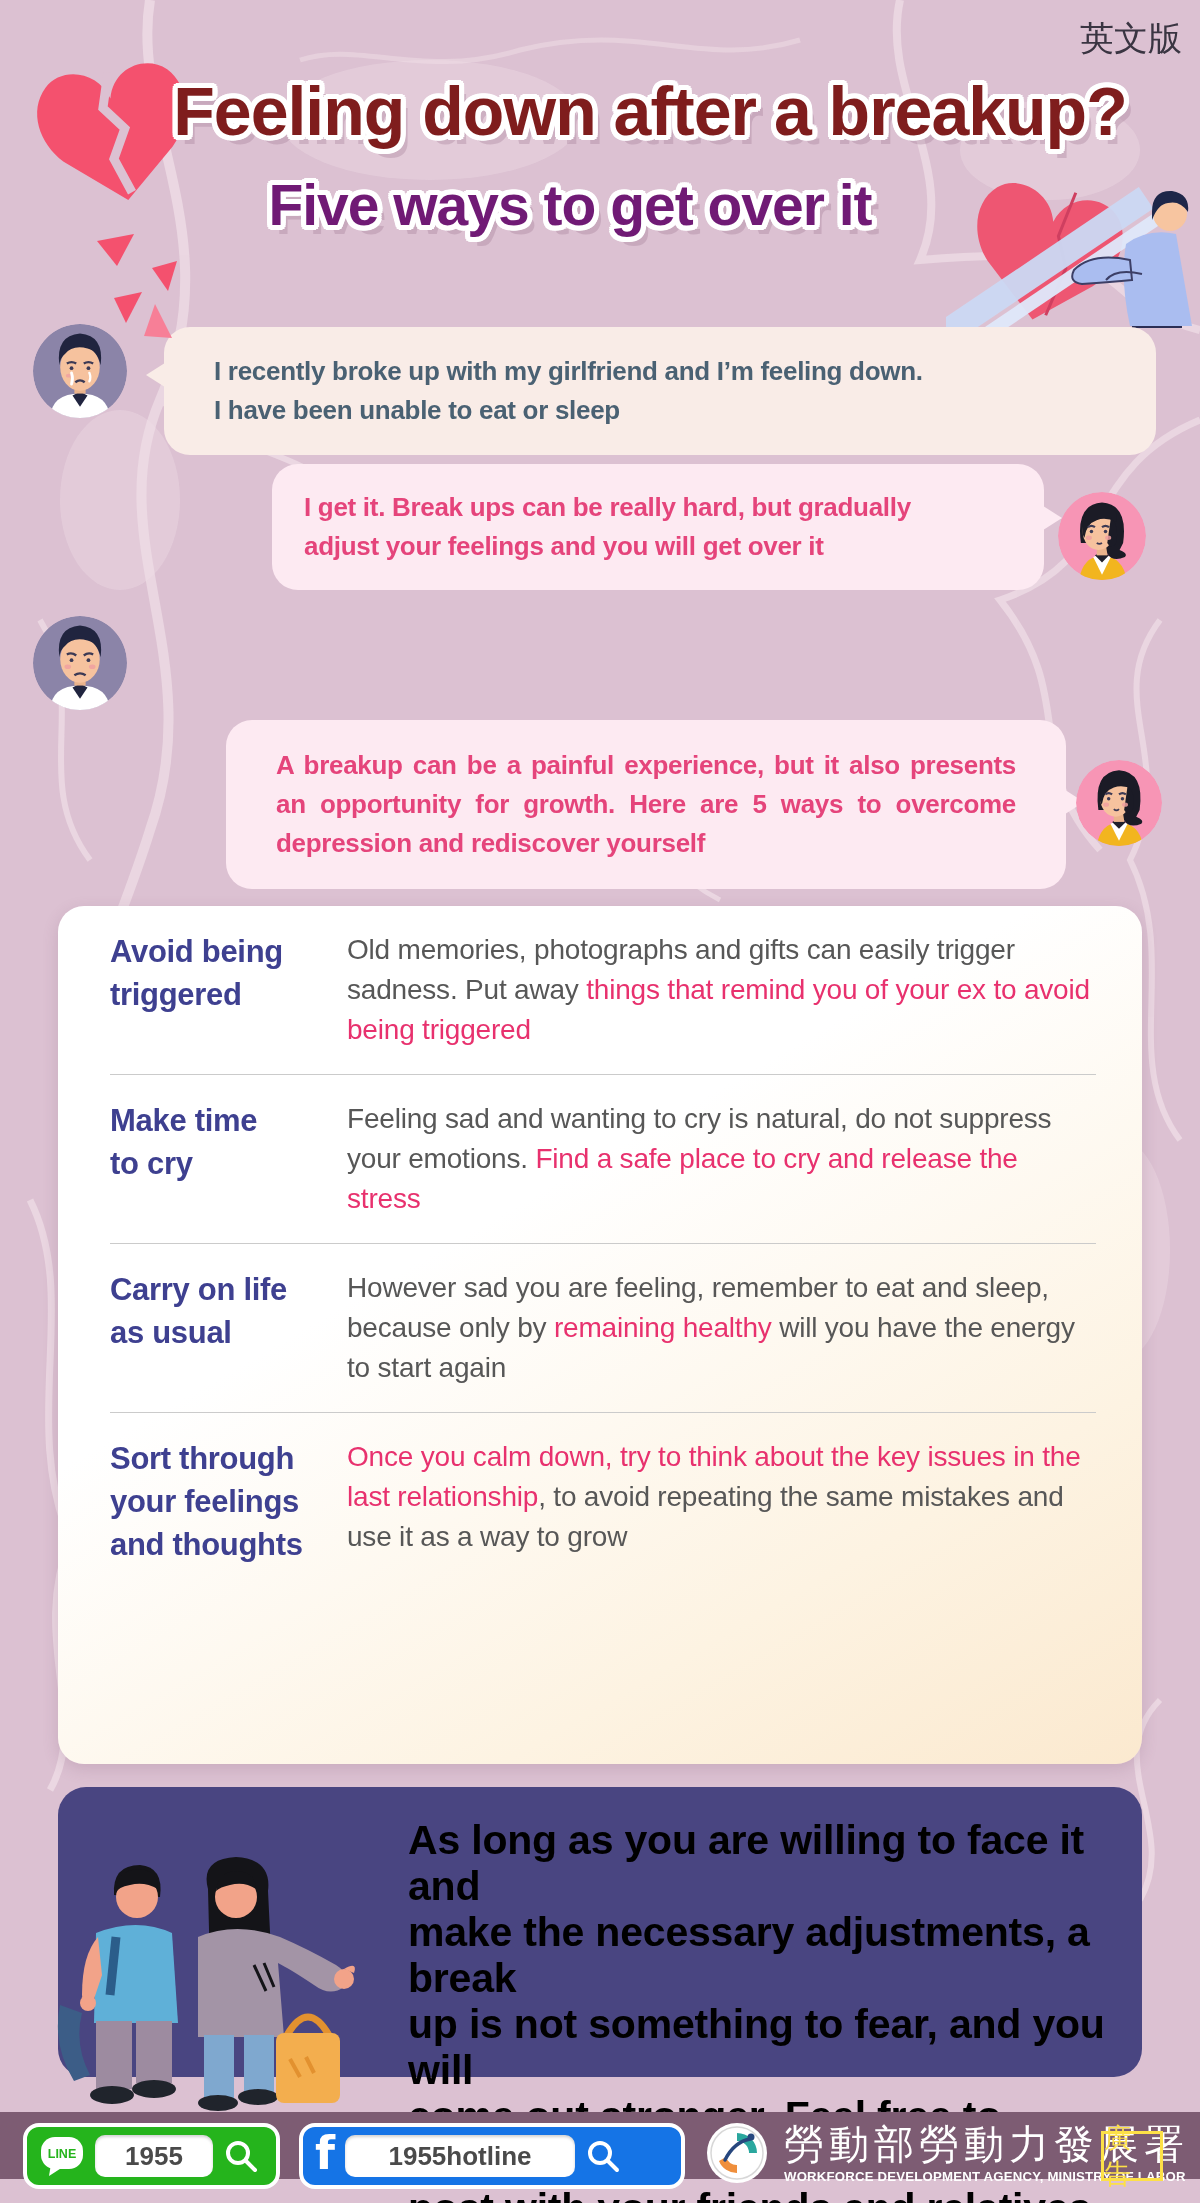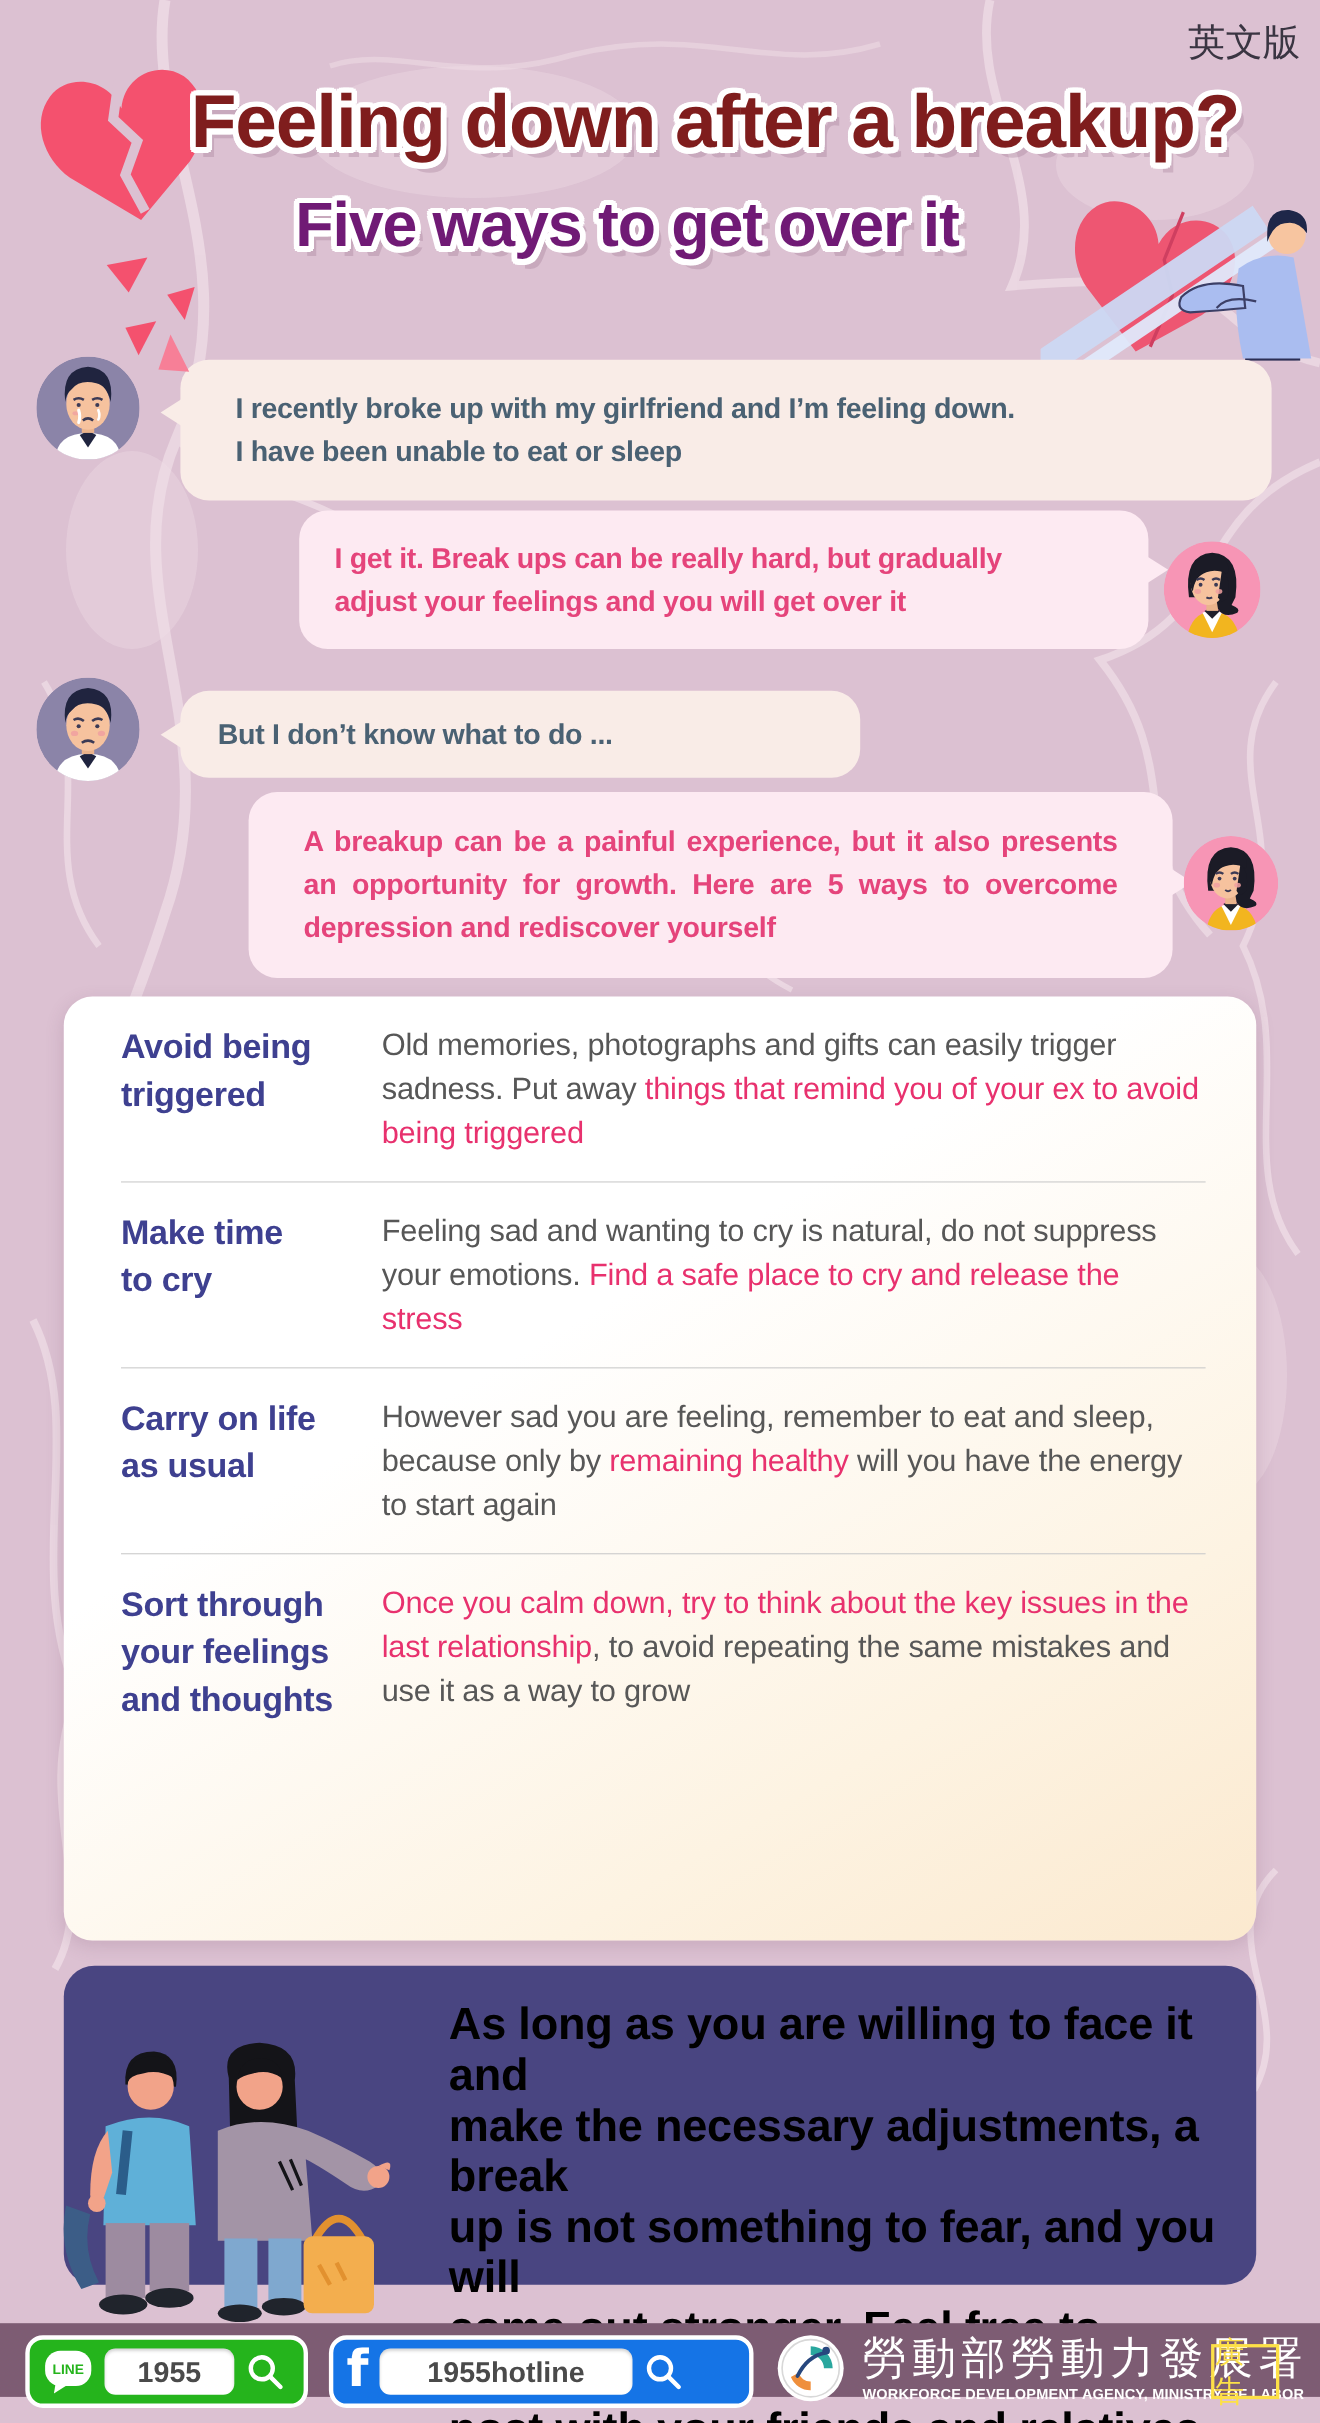--- a/index.html
+++ b/index.html
@@ -197,24 +197,20 @@
       <ellipse cx="50" cy="46" rx="21" ry="25" fill="#f6c29e"></ellipse>
       <path d="M28 44 Q24 12 50 10 Q76 12 72 44 Q68 28 58 26 Q42 22 34 32 Q29 36 28 44 Z" fill="#20243f"></path>
       <path d="M36 41 Q41 38 46 42" fill="none" stroke="#3c3a55" stroke-width="2.5"></path>
       <path d="M54 42 Q59 38 64 41" fill="none" stroke="#3c3a55" stroke-width="2.5"></path>
       <circle cx="41" cy="47" r="2" fill="#3c3a55"></circle>
       <circle cx="59" cy="47" r="2" fill="#3c3a55"></circle>
       <path d="M44 63 Q50 59 56 63" fill="none" stroke="#3c3a55" stroke-width="2.5"></path>
       <ellipse cx="37" cy="54" rx="3.5" ry="2.5" fill="#f0a0a0" opacity="0.85"></ellipse>
       <ellipse cx="63" cy="54" rx="3.5" ry="2.5" fill="#f0a0a0" opacity="0.85"></ellipse>
     </svg>
-  </div>
-  <div id="bubble3" class="bubble cream">
-    <span class="tail left" style="top:26px;"></span>
-    <div class="txt slate">But I don’t know what to do ...</div>
   </div>
 
   <div id="bubble4" class="bubble pink">
     <span class="tail right" style="top:68px;"></span>
     <div class="txt rose">A breakup can be a painful experience, but it also presents an opportunity for growth. Here are 5 ways to overcome depression and rediscover yourself</div>
   </div>
   <div class="avatar" style="left:1076px;top:760px;width:86px;height:86px;">
     <svg width="86" height="86" viewBox="0 0 100 100">
       <circle cx="50" cy="50" r="50" fill="#f795b5"></circle>
       <path d="M24 100 Q28 74 50 72 Q74 74 78 100 Z" fill="#f2b51f"></path>

